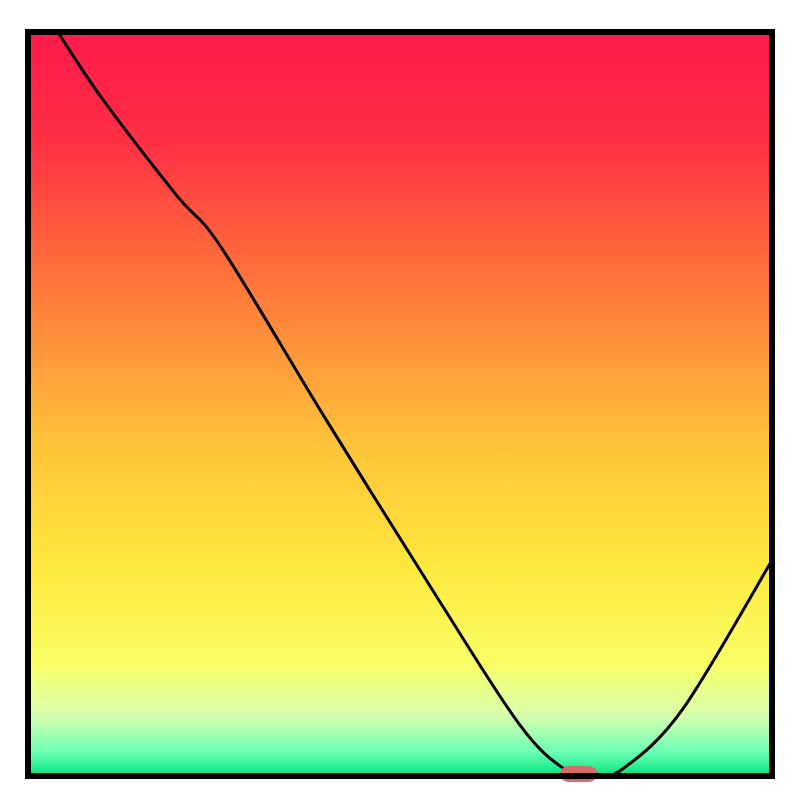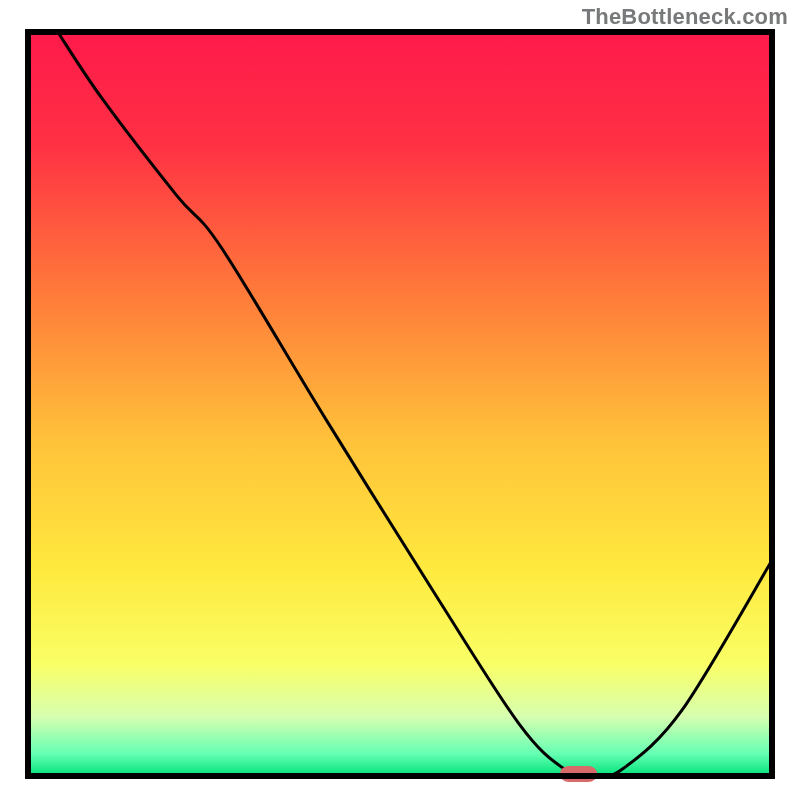--- a/index.html
+++ b/index.html
@@ -47,15 +47,14 @@
           <stop offset="97%" stop-color="#66ffb3"></stop>
           <stop offset="100%" stop-color="#00e27a"></stop>
         </linearGradient>
   </defs>
   <rect id="plot-bg" fill="url(#bg-grad)" x="28" y="32" width="744" height="744"></rect>
   <path id="curve" fill="none" stroke-width="3" stroke-linecap="round" stroke-linejoin="round" d="M 57.760000000000005 32 C 65.2 43.16, 82.56 71.67999999999998, 102.4 98.95999999999998 C 122.24000000000001 126.23999999999998, 156.96 170.87999999999997, 176.8 195.67999999999998 C 196.64000000000001 220.48, 196.64 210.56, 221.44 247.76000000000002 C 246.24 284.96000000000004, 289.64 360.59999999999997, 325.6 418.88 C 361.56000000000006 477.16, 404.96000000000004 546.6, 437.20000000000005 597.44 C 469.44000000000005 648.2800000000001, 497.96 695.4, 519.04 723.92 C 540.1199999999999 752.4399999999999, 551.28 759.8799999999999, 563.68 768.56 C 576.0799999999999 777.24, 583.52 776, 593.44 776 C 603.3600000000001 776, 608.32 779.7199999999999, 623.2 768.56 C 638.08 757.4, 657.9200000000001 743.7600000000001, 682.72 709.0400000000001 C 707.52 674.32, 757.12 585.04, 772 560.24" stroke="#000000"></path>
   <rect id="marker" rx="9" ry="9" x="559.9599999999999" y="766" width="37.2" height="16" fill="#d96a6a"></rect>
   <rect id="frame" fill="none" stroke-width="6" x="28" y="32" width="744" height="744" stroke="#000000"></rect>
 </svg>
 
-<div class="watermark">TheBottleneck.com</div>
 
 </div>
 
 </body></html>

